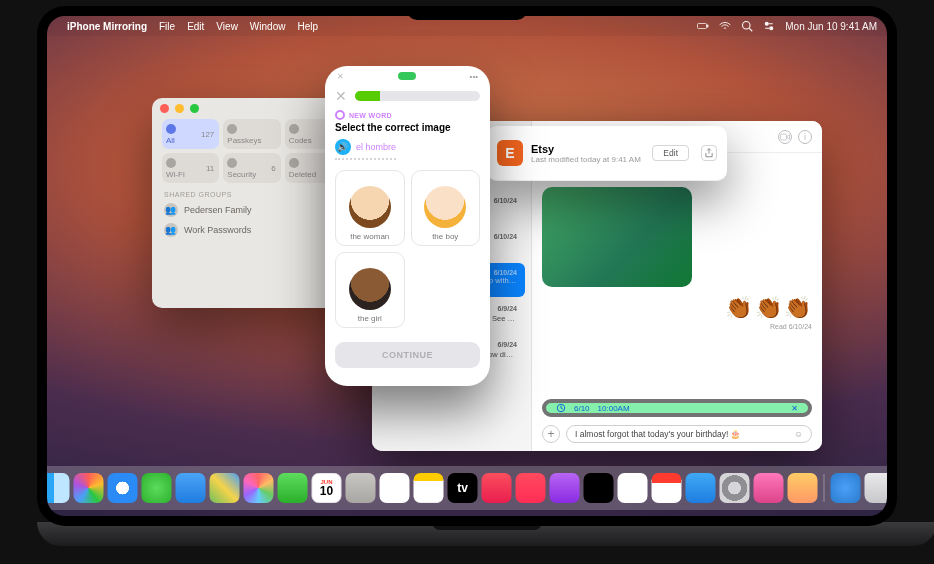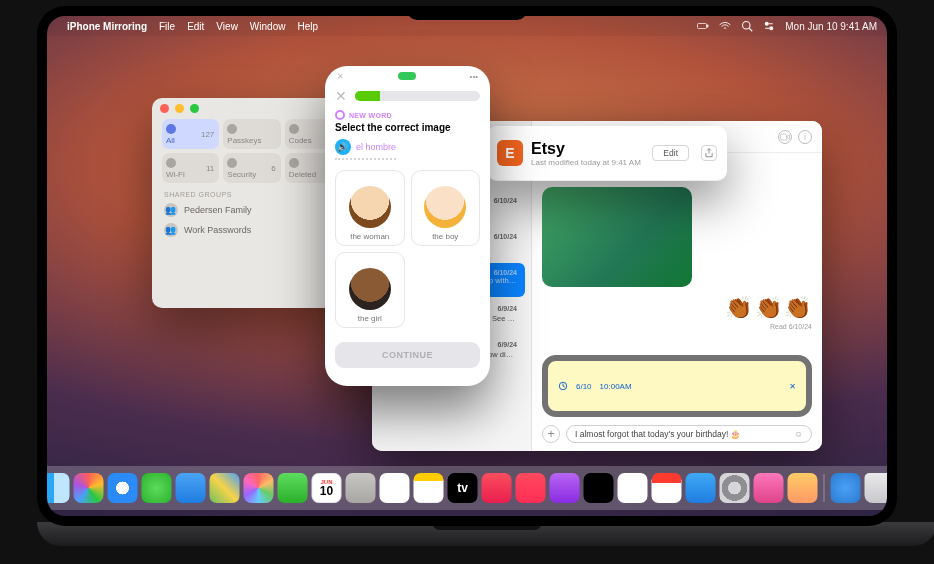--- a/index.html
+++ b/index.html
@@ -76,32 +76,32 @@
 .msg-main { flex:1; display:flex; flex-direction:column; background:#fff;}
 .msg-titlebar{height:32px;border-bottom:1px solid #eee;display:flex;align-items:center;padding:0 10px;font-size:9px;gap:6px;}
 .msg-titlebar .spacer{flex:1;}
 .circle-icon{width:14px;height:14px;border:1.2px solid #bcbcc0;border-radius:50%;}
 .thread{flex:1;padding:8px 10px;overflow:hidden;position:relative;}
 .sent-pill{background:#e9e9eb;border-radius:12px;padding:4px 8px;font-size:8.5px;display:inline-block;margin:2px 0;}
 .img-msg{width:150px;height:100px;border-radius:10px;background:linear-gradient(135deg,#4a6,#275 60%,#173);margin-top:4px;}
 .reactions{display:flex;gap:2px;justify-content:flex-end;margin-top:8px;}
 .reactions span{font-size:22px;filter:sepia(.3) saturate(2);}
 .readreceipt{font-size:7px;color:#9a9a9e;text-align:right;margin-top:2px;}
-.schedule-bar{margin:0 10px 4px;background:#fef9c3;border:6px solid #737373;border-radius:14px;padding:20px 10px;font-size:8px;color:#0a62d6;display:flex;align-items:center;gap:8px;}
+.schedule-bar{margin:0 10px 4px;background:#86efac;border:4px solid #737373;border-radius:14px;padding:0 10px;font-size:8px;color:#0a62d6;display:flex;align-items:center;gap:8px;}
 .schedule-bar .x{margin-left:auto;color:#0a62d6;}
 .compose-row{display:flex;align-items:center;gap:6px;padding:4px 10px 8px;}
 .plusbtn{width:18px;height:18px;border-radius:50%;border:1px solid #cfcfd3;display:flex;align-items:center;justify-content:center;color:#8a8a8e;font-size:12px;}
 .compose-input{flex:1;border:1px solid #cfcfd3;border-radius:14px;padding:3px 8px;font-size:8.5px;color:#444;display:flex;align-items:center;}
 .compose-input .emoji{margin-left:auto;opacity:.5;}
 
 
 .notes { left: 440px; top: 110px; width: 240px; height: 55px; background:#fff; border-bottom:1px solid #eee; display:flex; align-items:center; padding:6px 10px; gap:8px;}
 .etsy-icon{width:26px;height:26px;border-radius:6px;background:#f1641e;color:#fff;display:flex;align-items:center;justify-content:center;font-weight:700;font-size:14px;}
 .notes .meta{flex:1;}
-.notes .title{font-size:16px;font-weight:600;}
+.notes .title{font-size:11px;font-weight:600;}
 .notes .sub{font-size:8px;color:#9a9a9e;}
 .notes .btn{font-size:8.5px;padding:2px 10px;border:1px solid #d6d6d9;border-radius:4px;color:#555;}
 .share-square{width:16px;height:16px;border:1px solid #d6d6d9;border-radius:4px;display:flex;align-items:center;justify-content:center;margin-left:4px;}
 
 
 .iphone { position:absolute; left:278px; top:50px; width:165px; height:320px; background:#fff; border-radius:22px; box-shadow:0 25px 50px rgba(0,0,0,.5); overflow:hidden;}
 .iphone .statusbar{height:20px;display:flex;align-items:center;justify-content:space-between;padding:0 12px;font-size:8px;}
 .iphone .pill{width:18px;height:8px;background:#34c759;border-radius:5px;}
 .duo-top{display:flex;align-items:center;padding:2px 10px 0;}
 .duo-top .x{color:#bcbcc0;font-size:14px;}

